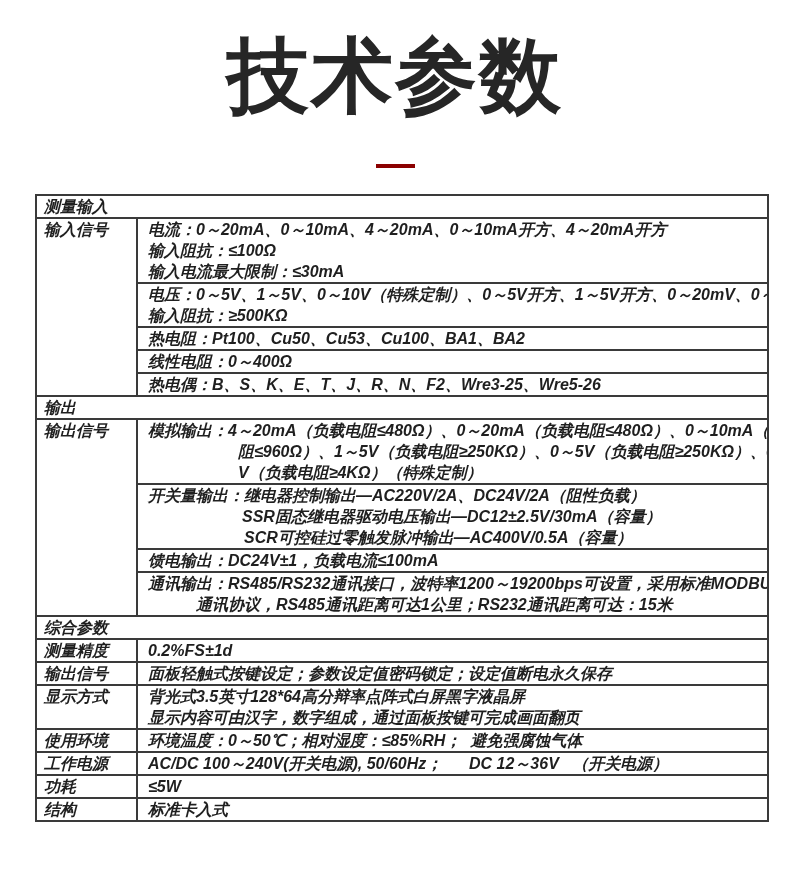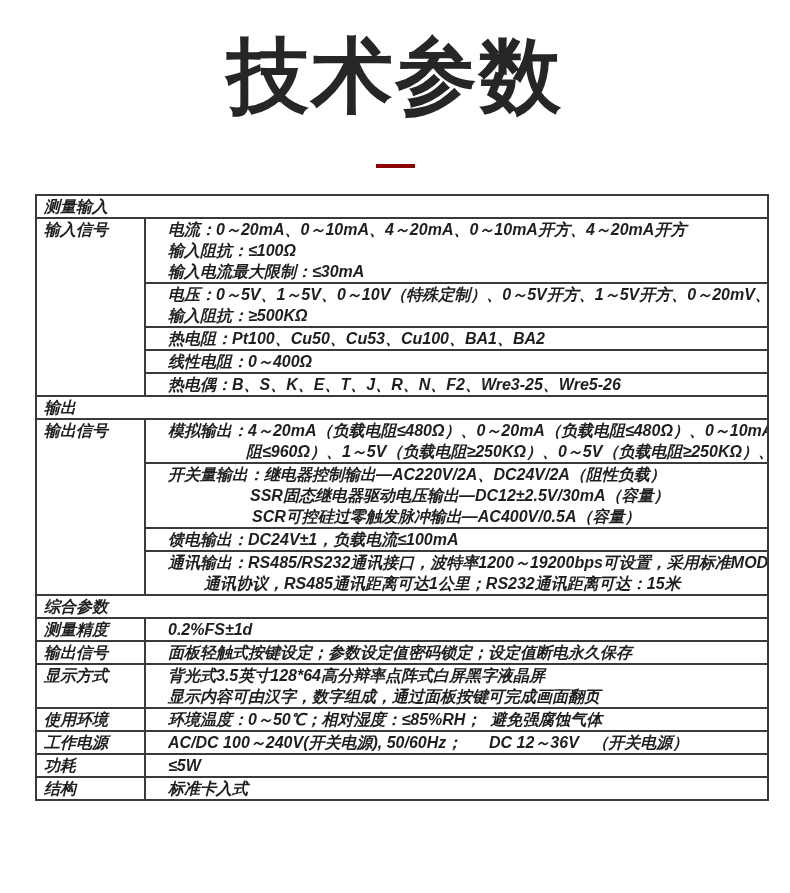--- a/index.html
+++ b/index.html
@@ -52,36 +52,36 @@
     overflow: hidden;
   }
   .spec-row {
     display: flex;
     align-items: stretch;
   }
   .label-cell {
     flex: 0 0 88px;
     width: 88px;
     border-right: 2px solid #3a3a3a;
-    padding: 0 12px 0 7px;
+    padding: 0 4px 0 7px;
     line-height: 21px;
     white-space: pre;
     overflow: hidden;
   }
   .content-cell {
     flex: 1 1 auto;
     min-width: 0;
   }
   .spec-group:not(:first-child) {
     border-top: 2px solid #3a3a3a;
   }
   .spec-line {
     line-height: 21px;
     min-height: 21px;
-    padding-left: 22px;
+    padding-left: 10px;
     white-space: pre;
     overflow: hidden;
   }
 </style>
 </head>
 <body>
 
 <div class="page">
   <h1 class="page-title">技术参数</h1>
   <div class="title-divider" style="background: rgb(139, 0, 0);"></div>
@@ -110,20 +110,21 @@
           </div>
         </div>
       </div>
       <div class="section-header">输出</div>
       <div class="spec-row">
         <div class="label-cell">输出信号</div>
         <div class="content-cell">
           <div class="spec-group">
             <div class="spec-line">模拟输出：4～20mA（负载电阻≤480Ω）、0～20mA（负载电阻≤480Ω）、0～10mA（负载电</div>
             <div class="spec-line" style="padding-left: 100px;">阻≤960Ω）、1～5V（负载电阻≥250KΩ）、0～5V（负载电阻≥250KΩ）、0～10</div>
+            <div class="spec-line" style="padding-left: 100px;">V（负载电阻≥4KΩ）（特殊定制）</div>
           </div>
           <div class="spec-group">
             <div class="spec-line">开关量输出：继电器控制输出—AC220V/2A、DC24V/2A（阻性负载）</div>
             <div class="spec-line" style="padding-left: 104px;">SSR固态继电器驱动电压输出—DC12±2.5V/30mA（容量）</div>
             <div class="spec-line" style="padding-left: 106px;">SCR可控硅过零触发脉冲输出—AC400V/0.5A（容量）</div>
           </div>
           <div class="spec-group">
             <div class="spec-line">馈电输出：DC24V±1，负载电流≤100mA</div>
           </div>
           <div class="spec-group">

